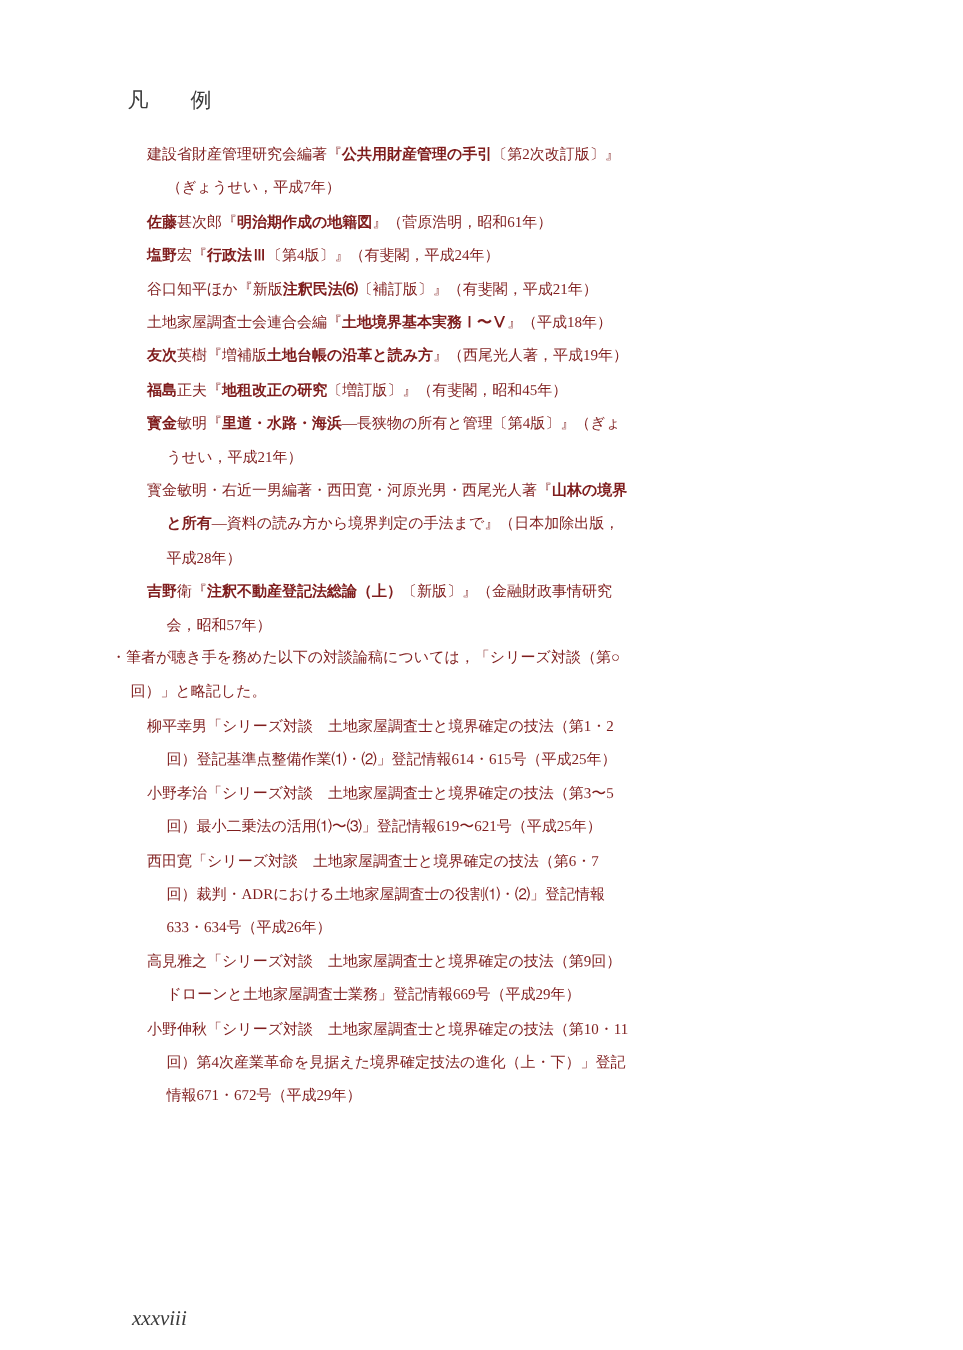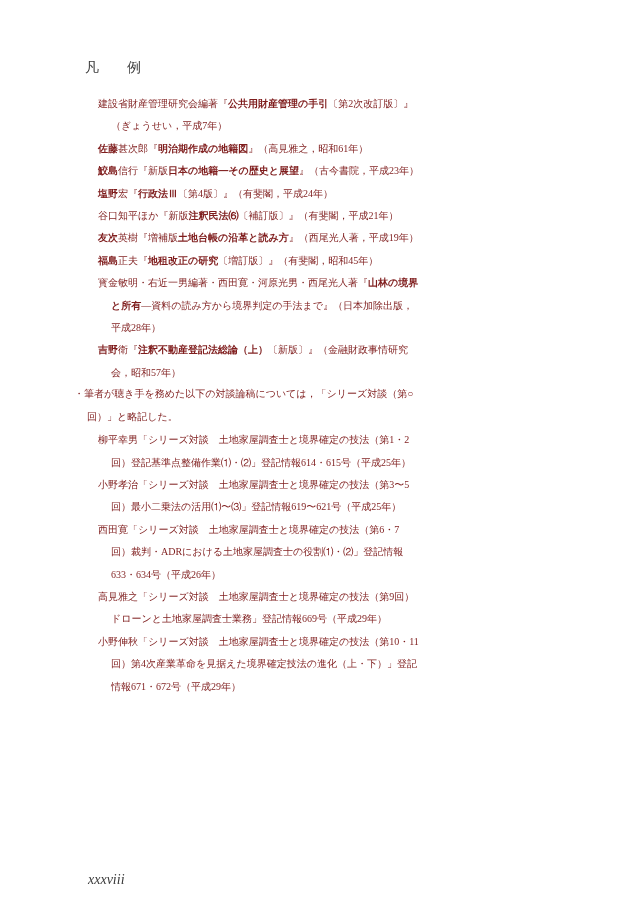--- a/index.html
+++ b/index.html
@@ -62,26 +62,27 @@
 <body>
 
 <div class="page">
 
   <h1 class="page-title">凡　　例</h1>
 
   <div class="content">
 
     <div>
         <p class="entry"><span>建設省財産管理研究会編著『</span><span class="b">公共用財産管理の手引</span><span>〔第2次改訂版〕』（ぎょうせい，平成7年）</span></p>
-        <p class="entry"><span class="b">佐藤</span><span>甚次郎『</span><span class="b">明治期作成の地籍図</span><span>』（高見雅之，昭和61年）</span></p>
-        <p class="entry"><span class="b">鮫島</span><span>信行『新版</span><span class="b">日本の地籍―その歴史と展望</span><span>』（古今書院，平成23年）</span></p>
+        <p class="entry"><span class="b">佐藤</span><span>甚次郎『</span><span class="b">明治期作成の地籍図</span><span>』（菅原浩明，昭和61年）</span></p>
         <p class="entry"><span class="b">塩野</span><span>宏『</span><span class="b">行政法Ⅲ</span><span>〔第4版〕』（有斐閣，平成24年）</span></p>
         <p class="entry"><span>谷口知平ほか『新版</span><span class="b">注釈民法⑹</span><span>〔補訂版〕』（有斐閣，平成21年）</span></p>
+        <p class="entry"><span>土地家屋調査士会連合会編『</span><span class="b">土地境界基本実務Ⅰ〜Ⅴ</span><span>』（平成18年）</span></p>
         <p class="entry"><span class="b">友次</span><span>英樹『増補版</span><span class="b">土地台帳の沿革と読み方</span><span>』（西尾光人著，平成19年）</span></p>
         <p class="entry"><span class="b">福島</span><span>正夫『</span><span class="b">地租改正の研究</span><span>〔増訂版〕』（有斐閣，昭和45年）</span></p>
+        <p class="entry"><span class="b">寳金</span><span>敏明『</span><span class="b">里道・水路・海浜</span><span>―長狭物の所有と管理〔第4版〕』（ぎょうせい，平成21年）</span></p>
         <p class="entry"><span>寳金敏明・右近一男編著・西田寛・河原光男・西尾光人著『</span><span class="b">山林の境界と所有</span><span>―資料の読み方から境界判定の手法まで』（日本加除出版，平成28年）</span></p>
         <p class="entry"><span class="b">吉野</span><span>衛『</span><span class="b">注釈不動産登記法総論（上）</span><span>〔新版〕』（金融財政事情研究会，昭和57年）</span></p>
       </div>
 
     <div>
         <p class="note"><span>・筆者が聴き手を務めた以下の対談論稿については，「シリーズ対談（第○回）」と略記した。</span></p>
       </div>
 
     <div>
         <p class="entry"><span>柳平幸男「シリーズ対談　土地家屋調査士と境界確定の技法（第1・2回）登記基準点整備作業⑴・⑵」登記情報614・615号（平成25年）</span></p>

